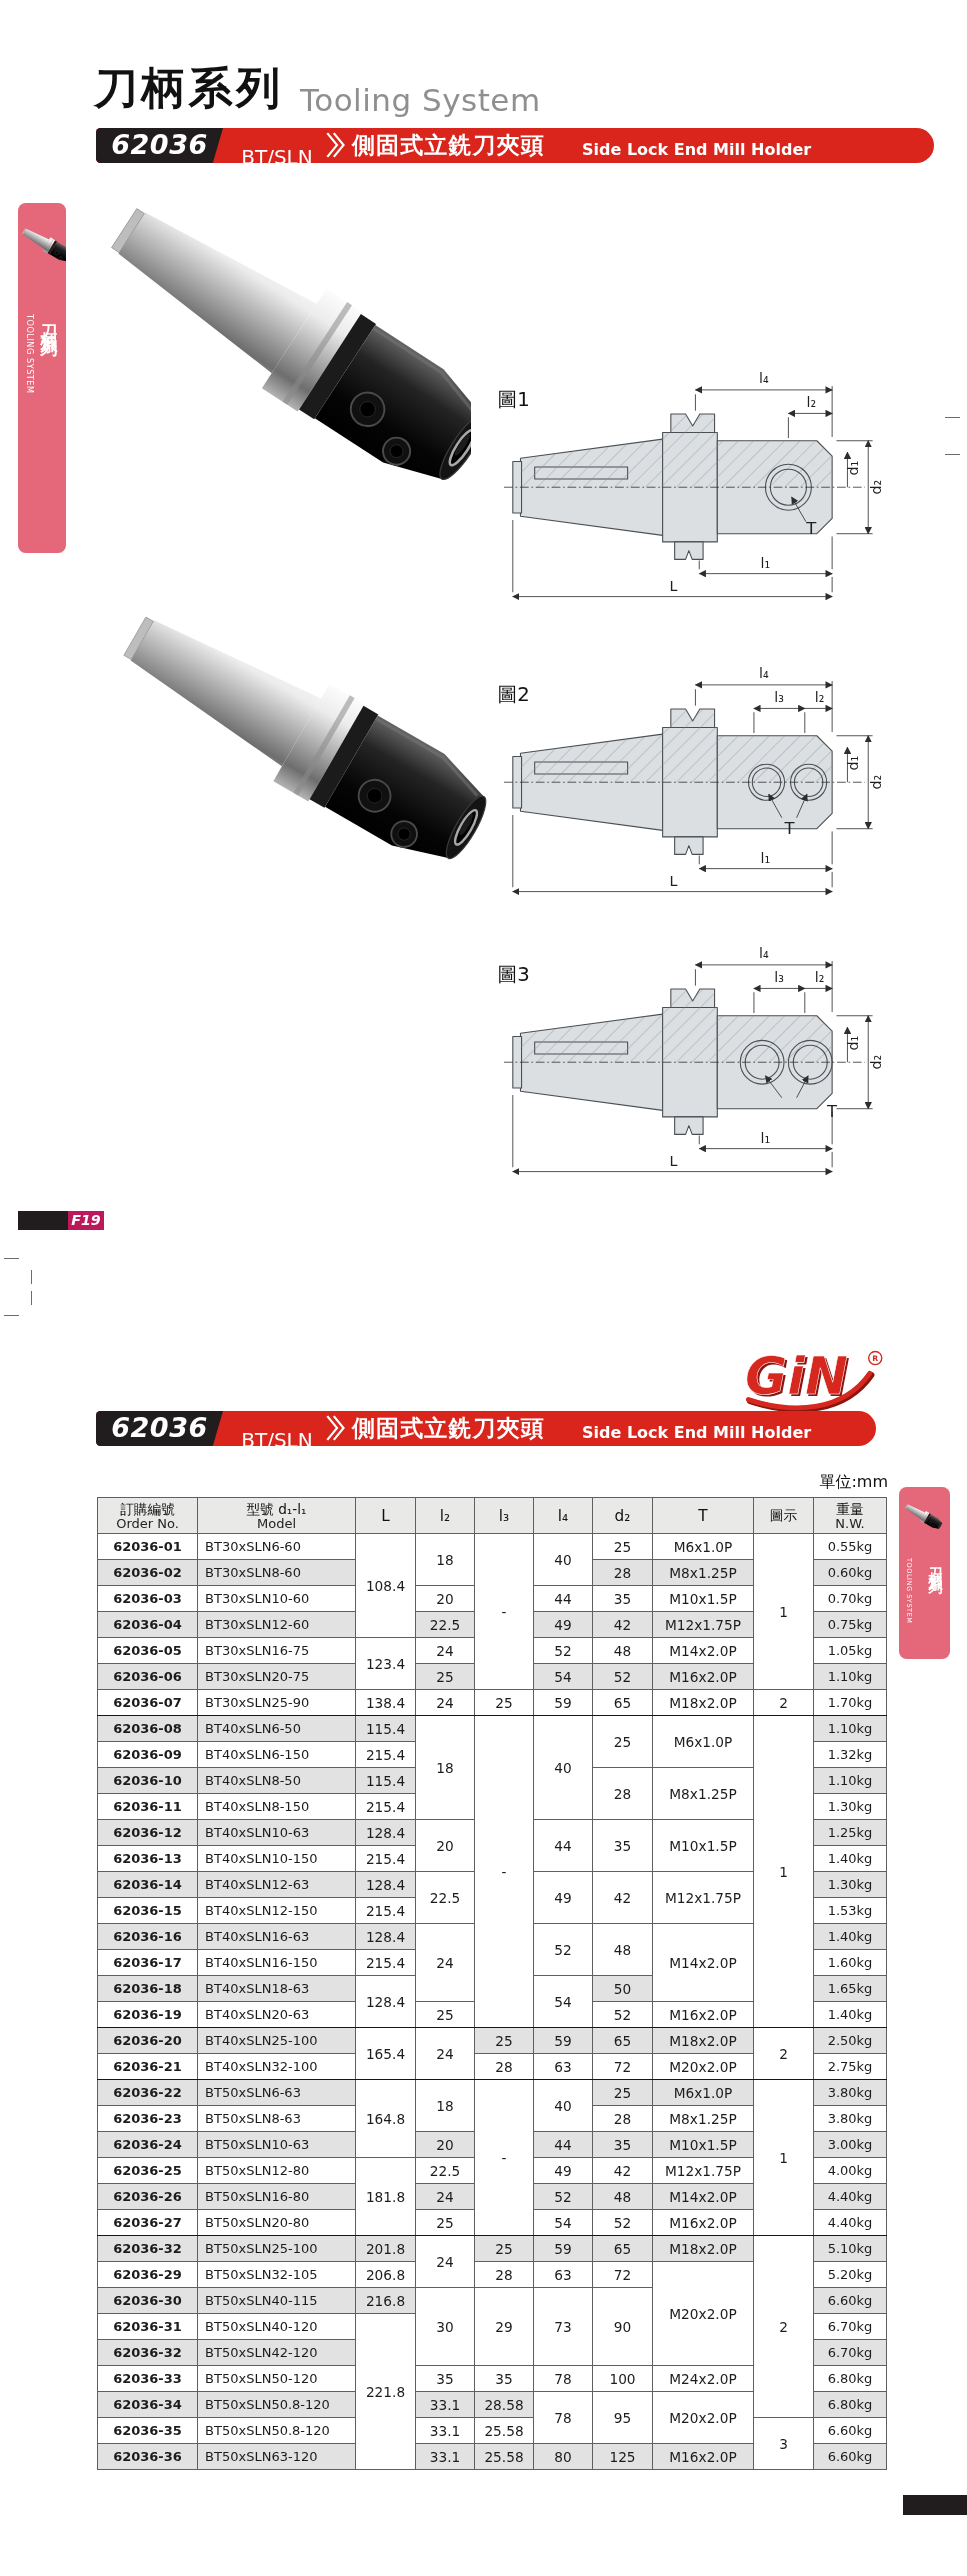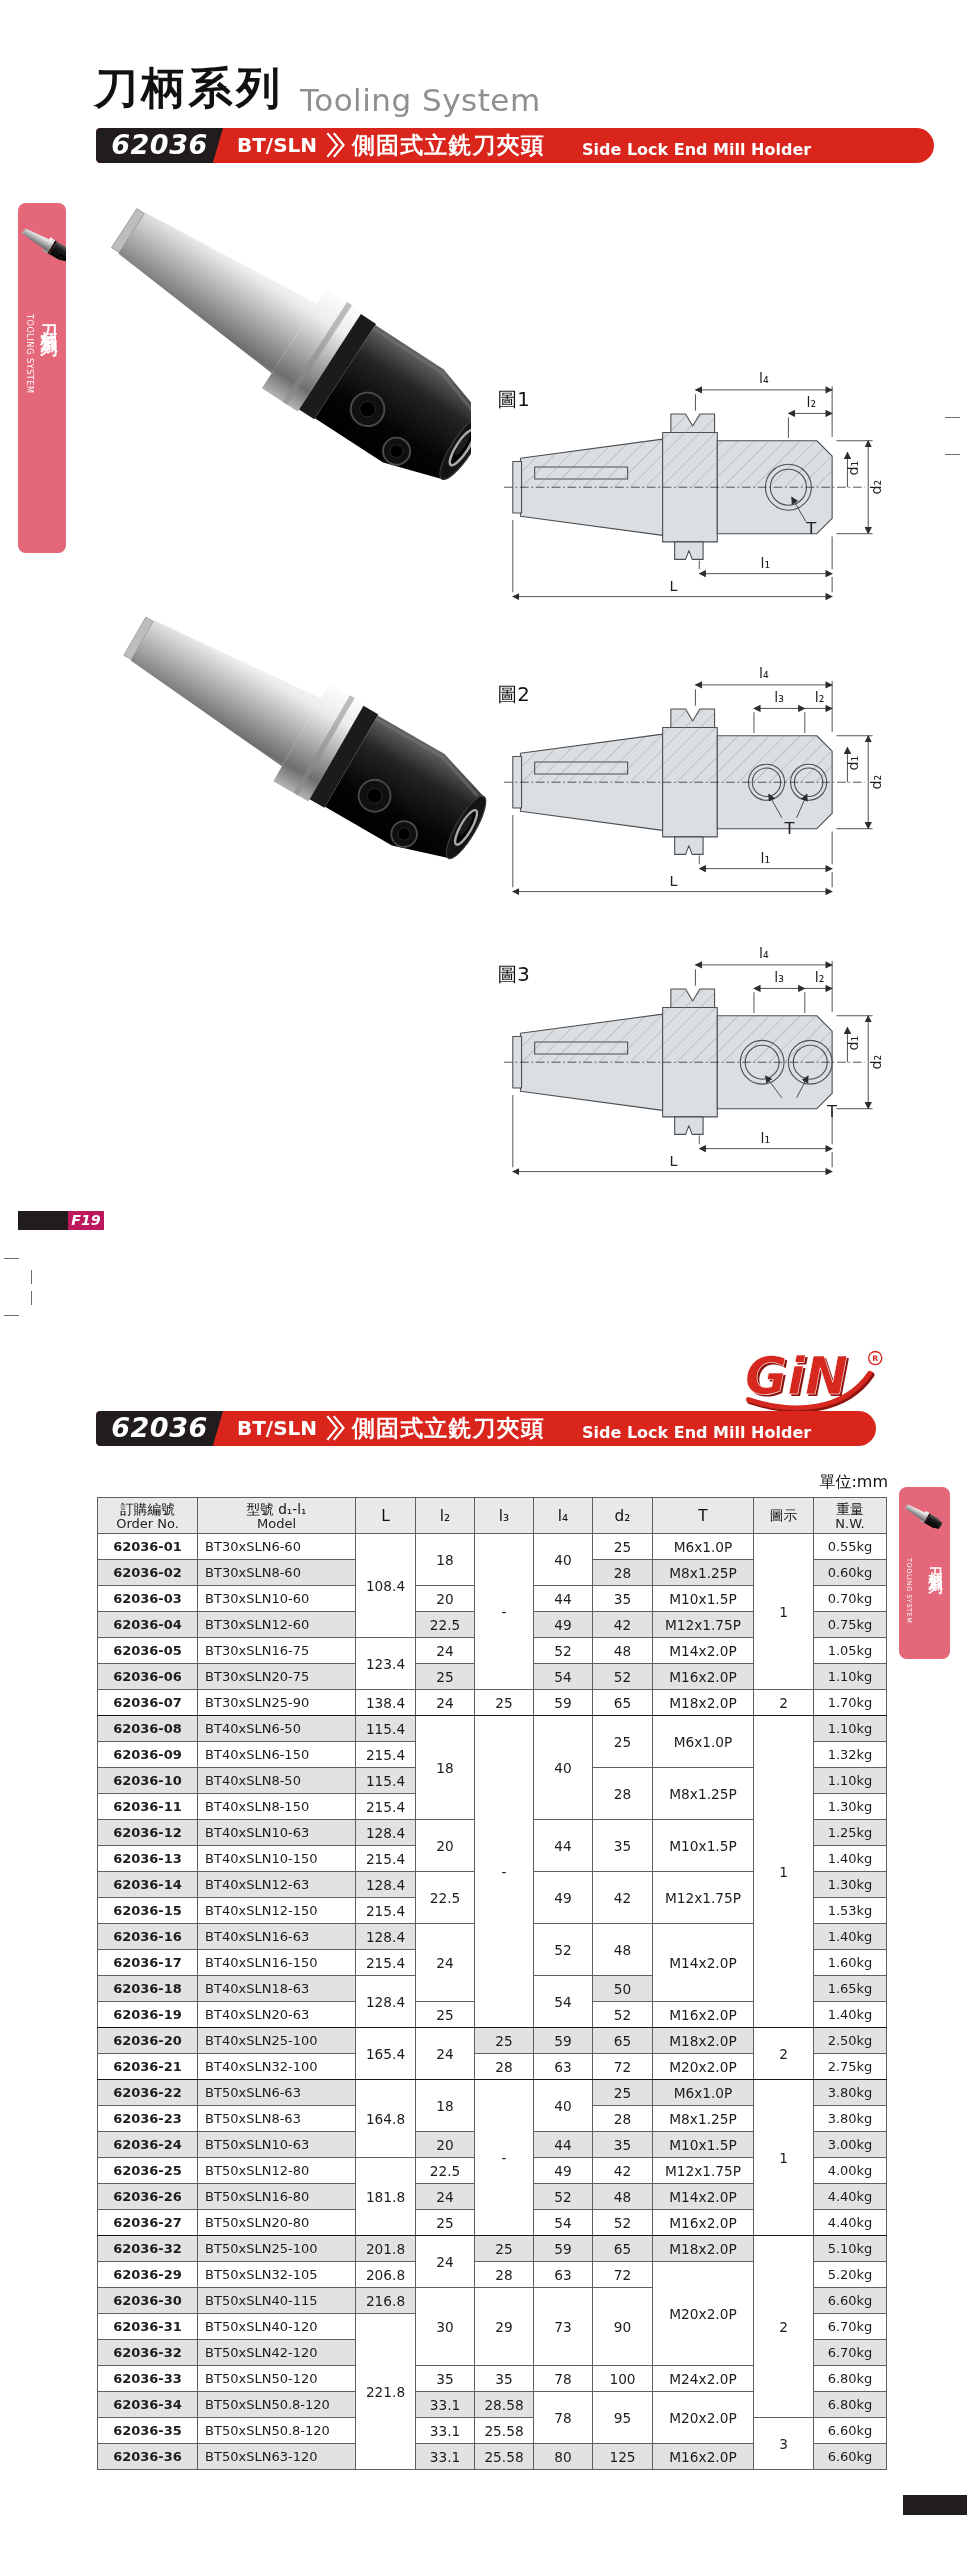--- a/index.html
+++ b/index.html
@@ -8,22 +8,22 @@
   
   .title-zh{position:absolute;left:94px;top:59px;font-size:44px;font-weight:bold;color:#111;letter-spacing:3.3px;}
   .title-en{position:absolute;left:300px;top:82px;font-size:31px;color:#8f8f8f;letter-spacing:0.5px;}
   
   .banner{position:absolute;left:96px;height:35px;background:#d9251c;border-radius:4.4px 17.5px 17.5px 4.4px;overflow:hidden;}
   .banner.b1{top:128px;width:838px;}
   .banner.b2{top:1411px;width:780px;}
   .banner .blk{position:absolute;left:0;top:0;width:127px;height:35px;background:#211d1e;
                clip-path:polygon(0 0,100% 0,92% 100%,0 100%);color:#fff;font-size:27px;font-weight:bold;
                font-style:italic;text-align:center;line-height:34px;letter-spacing:0.5px;}
-  .banner .series{position:absolute;left:140px;top:0;width:82px;text-align:center;color:#fff;
-                  font-size:20px;font-weight:bold;line-height:35px;}
+  .banner .series{position:absolute;left:140px;top:12px;width:82px;text-align:center;color:#fff;
+                  font-size:20px;font-weight:normal;line-height:35px;}
   .banner .chev{position:absolute;left:229px;top:4.4px;}
   .banner .zh{position:absolute;left:256px;top:0;color:#fff;font-size:23px;font-weight:bold;line-height:34px;letter-spacing:1.1px;}
   .banner .en{position:absolute;left:486px;bottom:3.8px;color:#fff;font-size:16px;font-weight:bold;}
   
   .tab{position:absolute;background:#e4677a;border-radius:7.7px;}
   .tab.left{left:18px;top:203px;width:48px;height:350px;}
   .tab.right{left:899px;top:1487px;width:51px;height:172px;}
   .tab .zh{position:absolute;writing-mode:vertical-rl;color:#fff;font-weight:bold;}
   .tab.left .zh{right:4.4px;top:109px;font-size:17px;letter-spacing:5px;}
   .tab.right .zh{right:5.5px;top:70px;font-size:14.2px;letter-spacing:3.8px;}

